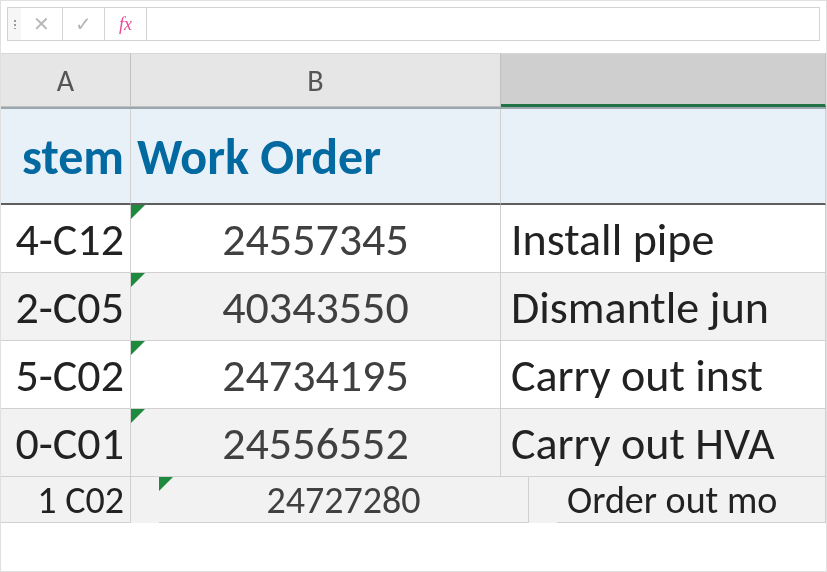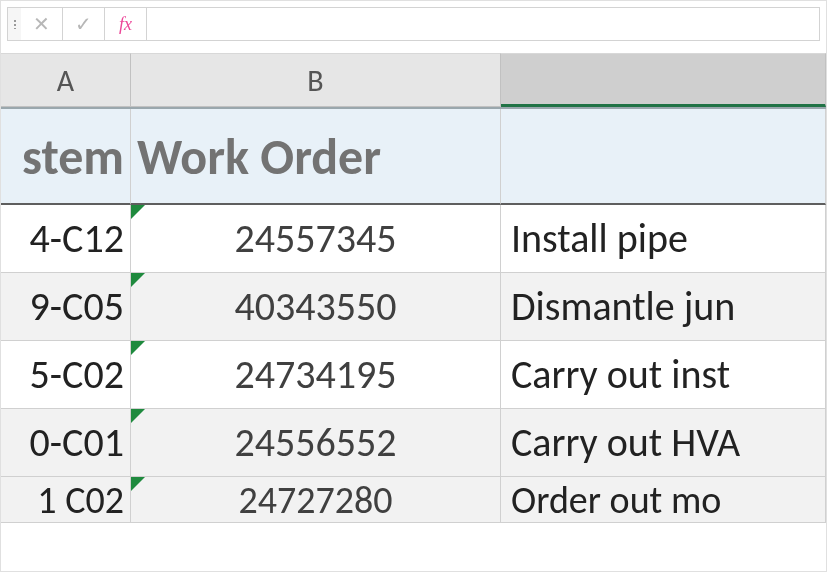--- a/index.html
+++ b/index.html
@@ -126,53 +126,53 @@
     display: flex;
     height: 68px;
   }
   .row.header-row {
     height: 98px;
     background: #e8f1f8;
     border-top: 2px solid #9aa7ad;
   }
   .row.header-row .cell {
     font-weight: 700;
-    color: #737373;
+    color: #0369a1;
     font-size: 50px;
   }
   .row.header-row .cell.b { justify-content: flex-start; }
   .row.shade {
     background: #f2f2f2;
   }
   .cell {
     position: relative;
     border-right: 1px solid #d0d0d0;
     border-bottom: 1px solid #d0d0d0;
     display: flex;
     align-items: center;
     padding: 0 6px;
-    font-size: 40px;
+    font-size: 46px;
     color: #222;
     white-space: nowrap;
     overflow: hidden;
   }
   .row.header-row .cell { border-bottom: 2px solid #5e5e5e; }
   .cell.a { width: 130px; justify-content: flex-end; } 
   .cell.a .inner { direction: rtl; unicode-bidi: plaintext; overflow: hidden; white-space: nowrap; width:100%; text-align:right; }
   .cell.b { width: 370px; justify-content: center; }
   .cell.c { flex: 1; justify-content: flex-start; padding-left: 10px; }
   .link { color: #404040; }
   .err-mark {
     position: absolute;
     top: 0; left: 0;
     width: 0; height: 0;
     border-top: 14px solid #1f8a3e;
     border-right: 14px solid transparent;
   }
-  .row.partial { height: 46px; }
+  .row.partial { height: 46px; gap: 28px; }
   .row.partial .cell { font-size: 38px; align-items: flex-start; padding-top:0; }
   .cell.a.header-cell .inner { font-weight:700; }
 </style>
 </head>
 <body>
 
 <div class="sheet">
 
   <div class="formula-area">
     <div class="fa-handle">
@@ -218,21 +218,21 @@
           <span class="err-mark"></span>
           <span class="link">24557345</span>
         </div>
       <div class="cell c">
           <span>Install pipe</span>
         </div>
     </div>
 
     <div class="row shade">
       <div class="cell a">
-          <span class="inner">9-C05</span>
+          <span class="inner">2-C05</span>
         </div>
       <div class="cell b">
           <span class="err-mark"></span>
           <span class="link">40343550</span>
         </div>
       <div class="cell c">
           <span>Dismantle jun</span>
         </div>
     </div>
 

